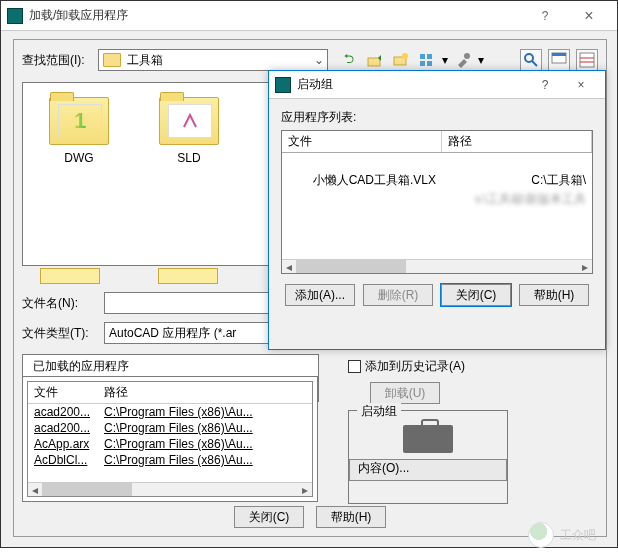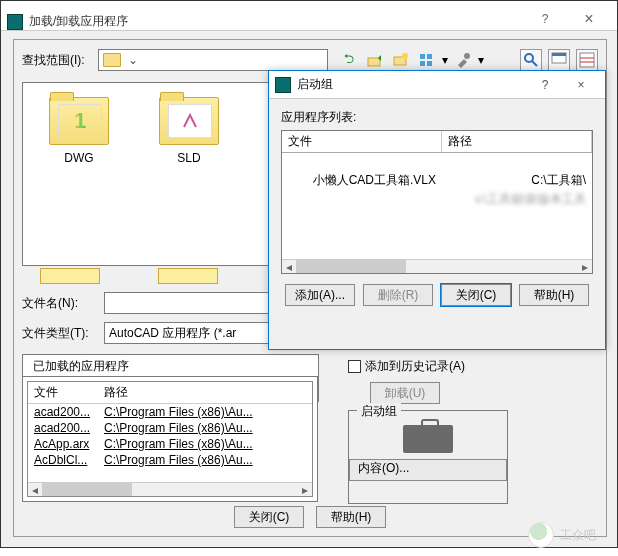--- a/index.html
+++ b/index.html
@@ -4,21 +4,21 @@
 <style>
   * { box-sizing: border-box; font-family: "Microsoft YaHei", "SimSun", sans-serif; font-size: 12px; }
   body { margin: 0; background: #fff; width: 618px; height: 556px; position: relative; overflow: hidden; }
 
   
   .outer-dialog {
     position: absolute; left: 0; top: 0; width: 618px; height: 548px;
     border: 1px solid #333; background: #f0f0f0;
   }
   .titlebar {
-    height: 30px; background: #fff; display: flex; align-items: flex-end;
+    height: 30px; background: #fff; display: flex; align-items: center;
     padding: 0 6px; border-bottom: 1px solid #ccc;
   }
   .titlebar .app-icon {
     width: 16px; height: 16px; background: #0b6e6e;
     margin-right: 6px; display: inline-block; border: 1px solid #063e3e;
   }
   .titlebar .title { flex: 1; color: #333; }
   .titlebar .winbtn {
     width: 44px; height: 22px; display: flex; align-items: center; justify-content: center;
     color: #666;
@@ -185,20 +185,21 @@
         <span class="close-x">×</span>
       </div>
   </div>
 
   <div class="outer-body">
 
     <div class="lookin-row">
       <span class="lbl">查找范围(I):</span>
       <div class="combo lookin">
         <span class="folder-icon"></span>
+        <span class="txt">工具箱</span>
         <span class="dd">⌄</span>
       </div>
       <div class="toolbtns">
         <div class="tb" style="color:#2a8a2a;">⮌</div>
         <div class="tb">
           <svg class="svgic" viewBox="0 0 16 16">
               <rect x="1" y="6" width="12" height="8" fill="#f7df8b" stroke="#caa93a"></rect>
               <path d="M11 6 L14 3 L14 9 Z" fill="#2a8a2a"></path>
             </svg>
         </div>

